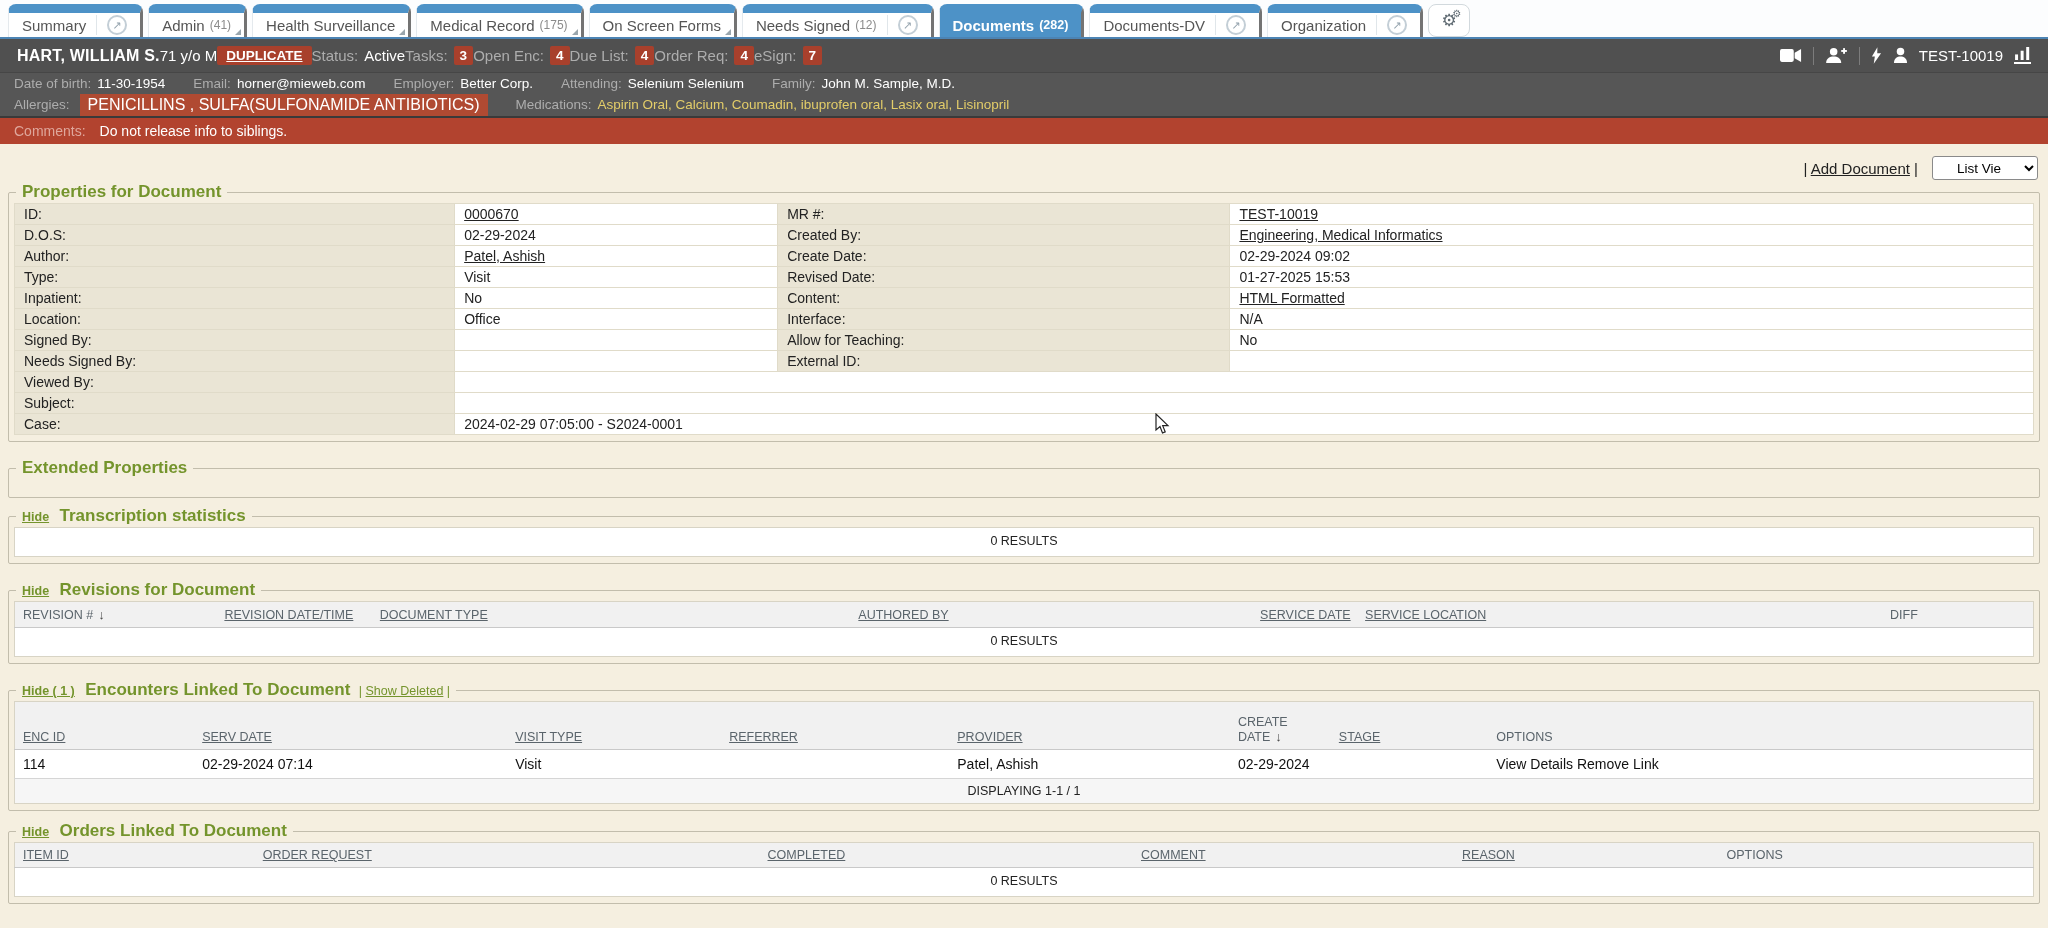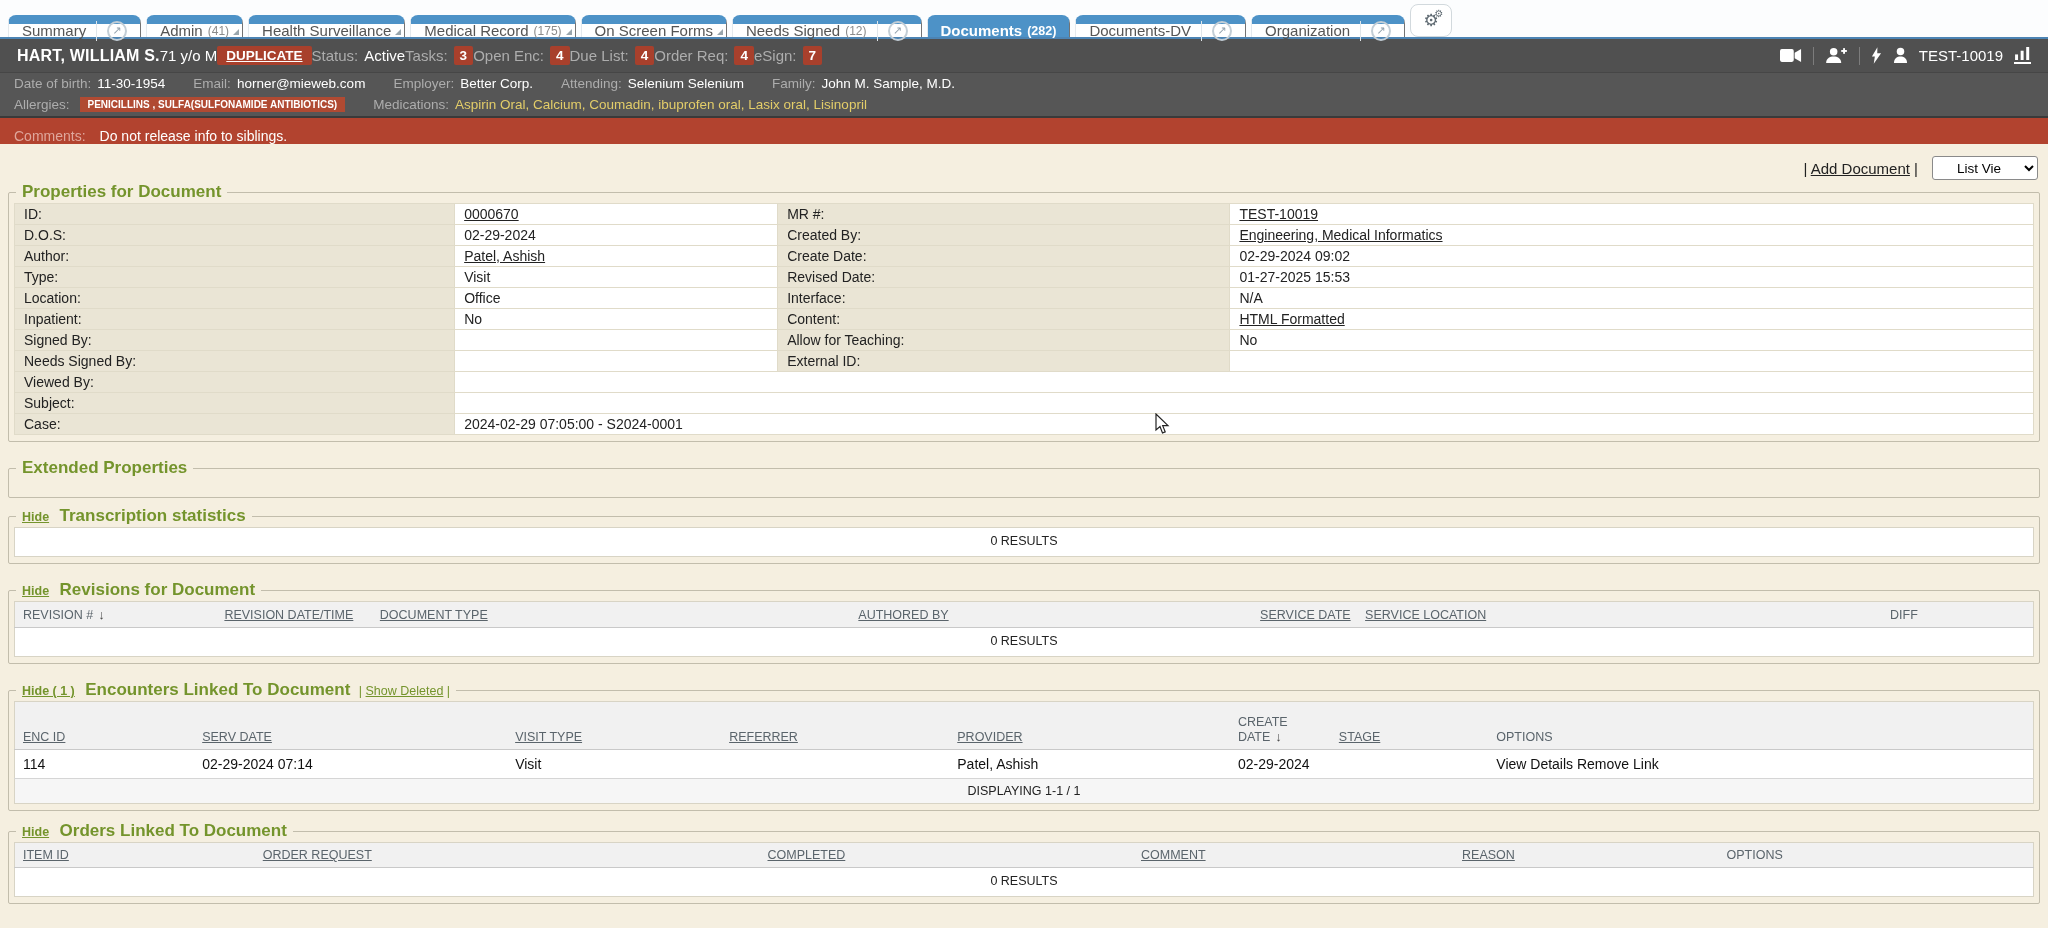--- a/index.html
+++ b/index.html
@@ -9,22 +9,22 @@
     font-family:"Liberation Sans", sans-serif; background:#ffffff; color:#222;
   }
   a { color:#222; text-decoration:underline; cursor:pointer; }
 
   
   .tabbar {
     height:39px; background:#fcfdfe; display:flex; align-items:flex-end;
     gap:5px; padding:4px 8px 0 8px; border-bottom:2px solid #4c84b4;
   }
   .tab {
-    height:22px; border-top:9px solid #4d92c7; background:#fff;
-    border-left:1px solid #e4e9ed; border-right:1px solid #737373;
+    height:33px; border-top:9px solid #4d92c7; background:#fff;
+    border-left:1px solid #e4e9ed; border-right:3px solid #737373;
     border-radius:8px 8px 0 0; display:flex; align-items:center;
     padding:0 13px; font-size:15px; color:#555; position:relative; white-space:nowrap;
   }
   .tab.active { background:#4d92c7; border-top-color:#4d92c7; color:#fff; font-weight:700; }
   .tab .count { margin-left:5px; font-size:12px; color:#8b8b8b; }
   .tab.active .count { color:#fff; font-weight:700; font-size:12.5px; }
   .tab .ext { margin-left:10px; padding-left:10px; border-left:1px solid #e0e6ea; display:flex; align-items:center; }
   .extc {
     width:20px; height:20px; border:2px solid #c3ced6; border-radius:50%;
     display:flex; align-items:center; justify-content:center;
@@ -63,28 +63,28 @@
 
   .pdemo {
     height:21px; background:#565656; border-top:1px solid #464646; color:#fff;
     display:flex; align-items:center; padding:0 14px; gap:28px; font-size:13.5px;
   }
   .pallergy {
     height:23px; background:#565656; color:#fff;
     display:flex; align-items:center; padding:0 14px; gap:10px; font-size:13.5px;
   }
   .allergy-badge {
-    background:#b04a32; color:#fff; font-weight:700; font-size:10px; padding:2px 8px;
+    background:#b04a32; color:#fff; font-weight:400; font-size:16px; padding:2px 8px;
   }
   .meds { color:#e3cd69; }
   .meds-wrap { margin-left:18px; display:flex; gap:6px; align-items:center; }
 
   .pcomments {
     height:28px; background:#b2432f; border-top:2px solid #3a3a3a; color:#fff;
-    display:flex; align-items:flex-end; padding:0 14px; gap:14px; font-size:14px;
+    display:flex; align-items:center; padding:0 14px; gap:14px; font-size:14px;
   }
   .pcomments .clabel { color:#dfa79c; }
 
   
   .main { background:#f5efe0; height:784px; padding:6px 8px 0 8px; overflow:hidden; }
 
   .addrow { display:flex; justify-content:flex-end; align-items:center; gap:14px; padding:6px 2px 2px 0; font-size:15px; }
   .pipe-wrap::before { content:"| "; }
   .pipe-wrap::after  { content:" |"; }
   .pipe-wrap a { font-weight:400; }
@@ -328,30 +328,30 @@
         <td class="plbl">Create Date:</td>
         <td class="pval">02-29-2024 09:02</td>
       </tr>
       <tr>
         <td class="plbl">Type:</td>
         <td class="pval">Visit</td>
         <td class="plbl">Revised Date:</td>
         <td class="pval">01-27-2025 15:53</td>
       </tr>
       <tr>
+        <td class="plbl">Inpatient:</td>
+        <td class="pval">No</td>
+        <td class="plbl">Content:</td>
+        <td class="pval"><a>HTML Formatted</a></td>
+      </tr>
+      <tr>
         <td class="plbl">Location:</td>
         <td class="pval">Office</td>
         <td class="plbl">Interface:</td>
         <td class="pval">N/A</td>
-      </tr>
-      <tr>
-        <td class="plbl">Inpatient:</td>
-        <td class="pval">No</td>
-        <td class="plbl">Content:</td>
-        <td class="pval"><a>HTML Formatted</a></td>
       </tr>
       <tr>
         <td class="plbl">Signed By:</td>
         <td class="pval"></td>
         <td class="plbl">Allow for Teaching:</td>
         <td class="pval">No</td>
       </tr>
       <tr>
         <td class="plbl">Needs Signed By:</td>
         <td class="pval"></td>

